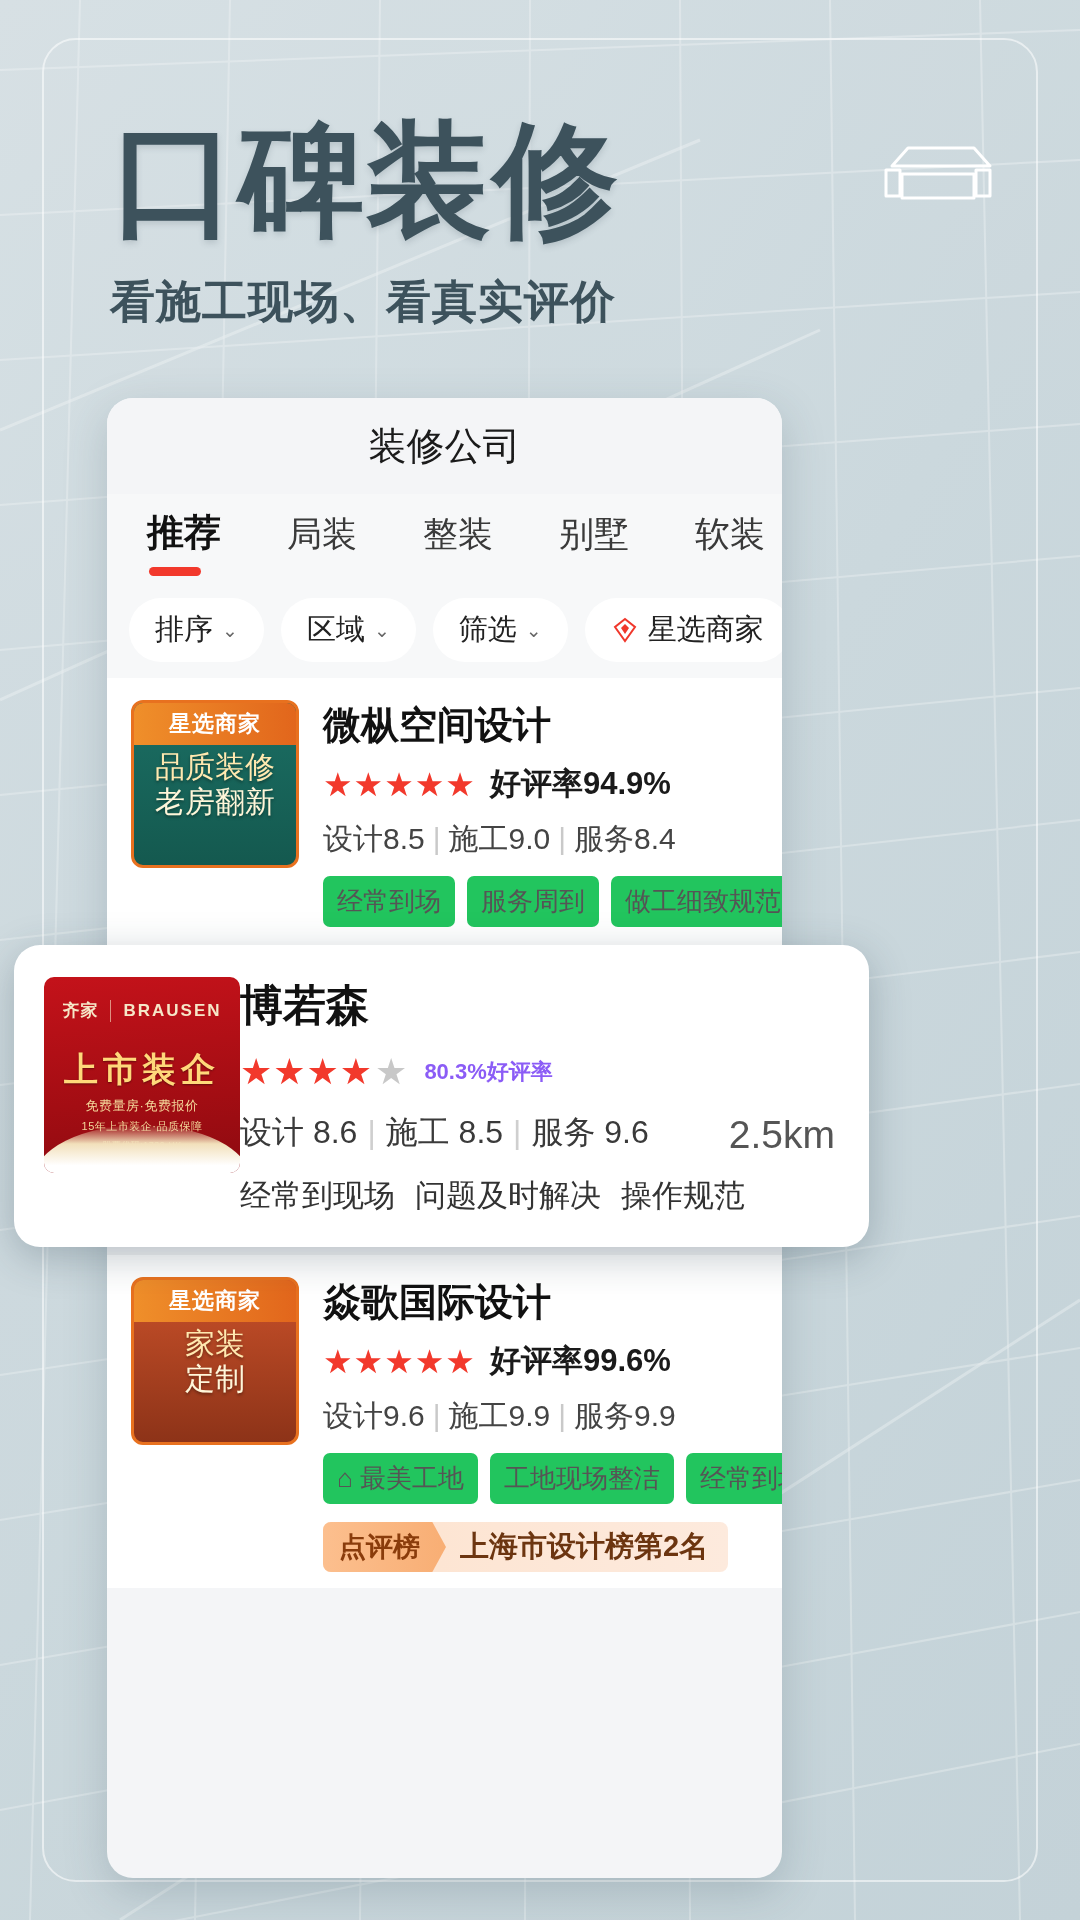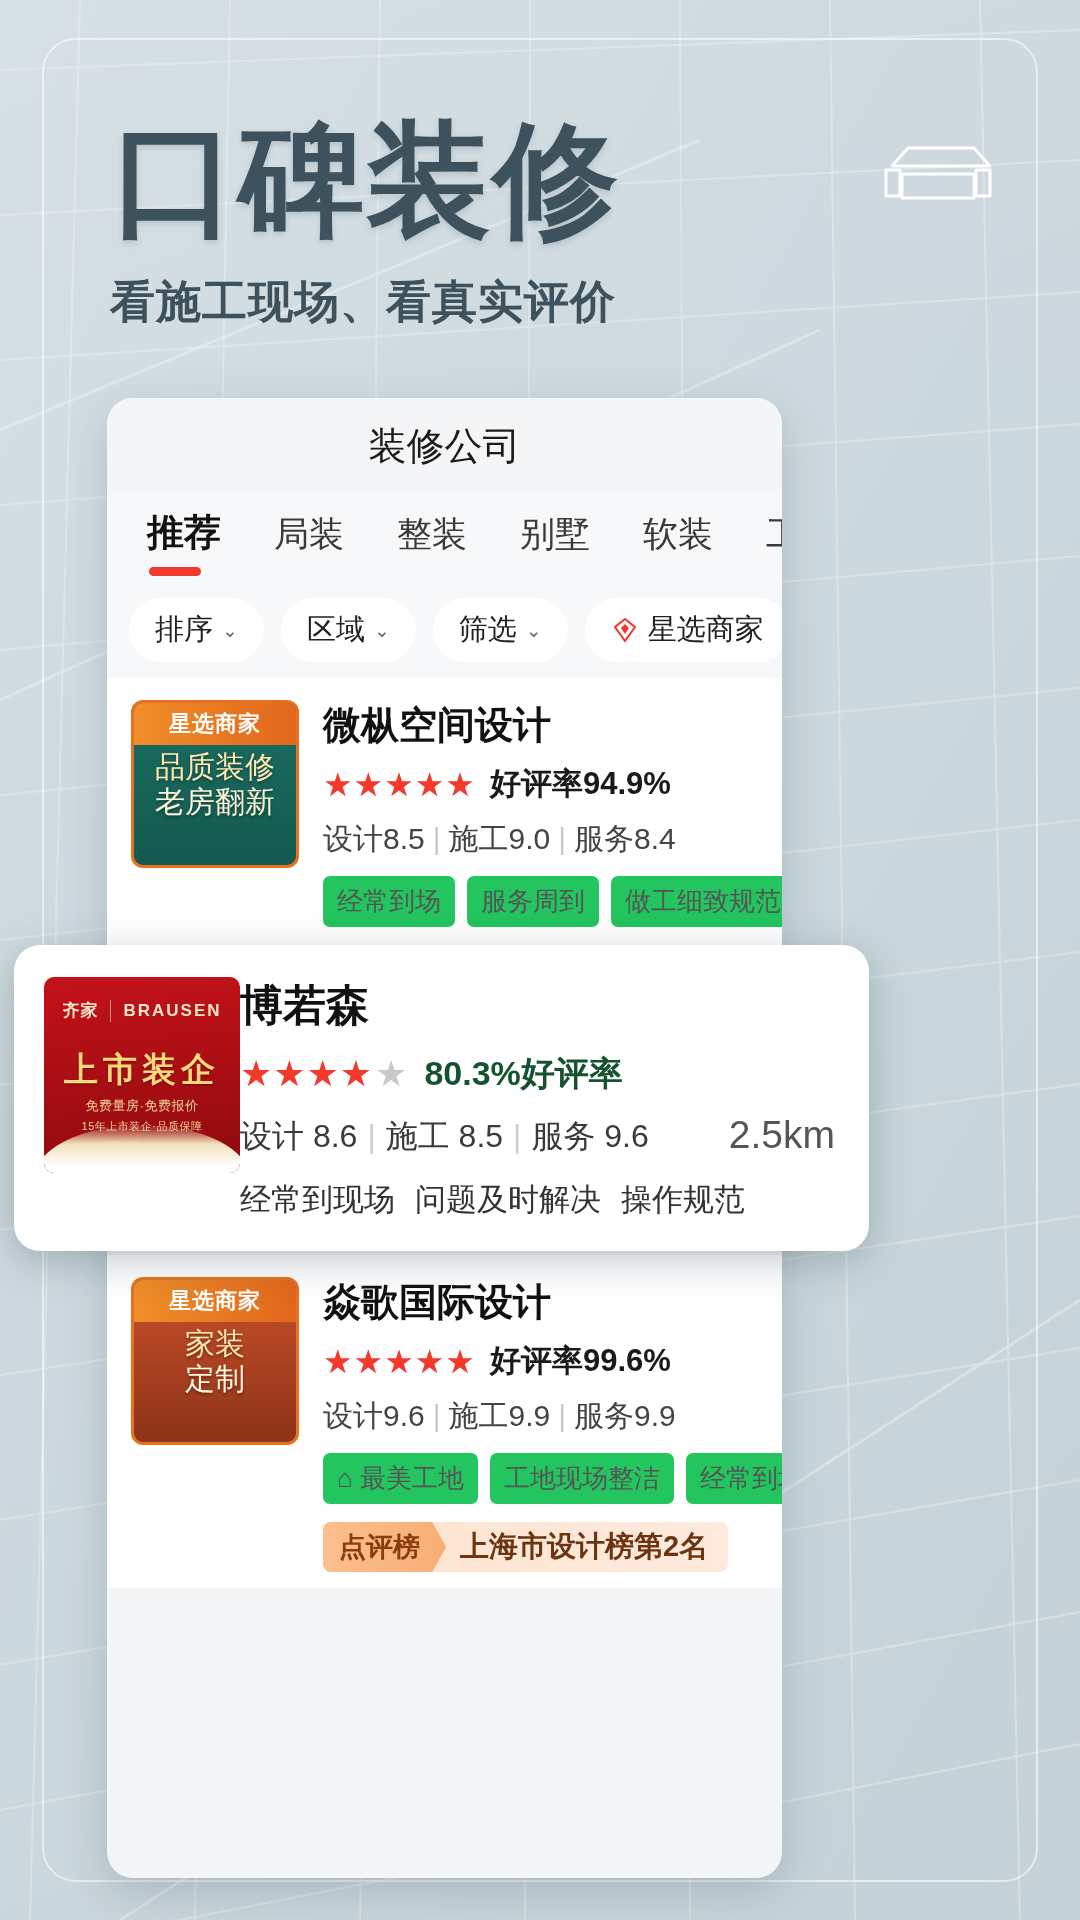--- a/index.html
+++ b/index.html
@@ -57,21 +57,21 @@
     overflow:hidden;
   }
   .app-header {
     height:96px;
     display:flex; align-items:center; justify-content:center;
     background:#f4f5f7;
   }
   .app-title { font-size:38px; color:#1b1b1b; font-weight:500; }
 
   .tabs {
-    display:flex; align-items:flex-end; gap:3px;
+    display:flex; align-items:flex-end; gap:16px;
     padding:14px 0 0 18px;
     background:#f7f8f9;
   }
   .tab {
     font-size:35px; color:#3a3a3a;
     padding:0 28px 6px 22px;
     position:relative; white-space:nowrap;
   }
   .tab.active { font-weight:bold; color:#111; font-size:37px; }
   .tab.active::after {
@@ -208,21 +208,21 @@
   .fk-s3 { top:162px; font-size:9px; }
   .fk-swoosh {
     position:absolute; left:-10px; right:-10px; bottom:-6px; height:54px;
     background:linear-gradient(180deg,rgba(255,255,255,0) 0%, #f2e0bb 35%, #ffffff 75%);
     border-radius:50% 50% 0 0 / 100% 100% 0 0;
   }
   .focus-info { flex:1; min-width:0; position:relative; }
   .focus-name { font-size:43px; font-weight:bold; color:#111; margin-bottom:16px; }
   .focus-rating { display:flex; align-items:center; gap:16px; margin-bottom:18px; }
   .focus-rating .stars { font-size:36px; }
-  .focus-rate-text { font-size:34px; font-weight:bold; color:#14532d; }
+  .focus-rate-text { font-size:22px; font-weight:bold; color:#8b5cf6; }
   .focus-scores { font-size:32px; color:#3a3a3a; margin-bottom:20px; }
   .focus-scores .sep { color:#cfcfcf; padding:0 10px; }
   .focus-tags { font-size:31px; color:#333; display:flex; gap:20px; }
   .focus-distance {
     position:absolute; right:4px; top:136px;
     font-size:39px; color:#555;
   }
 </style>
 </head>
 <body>

